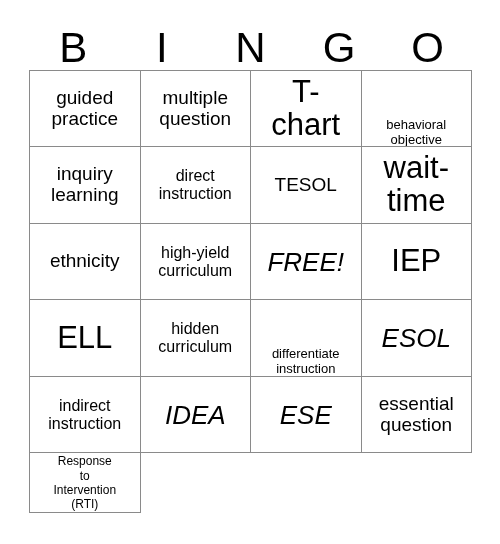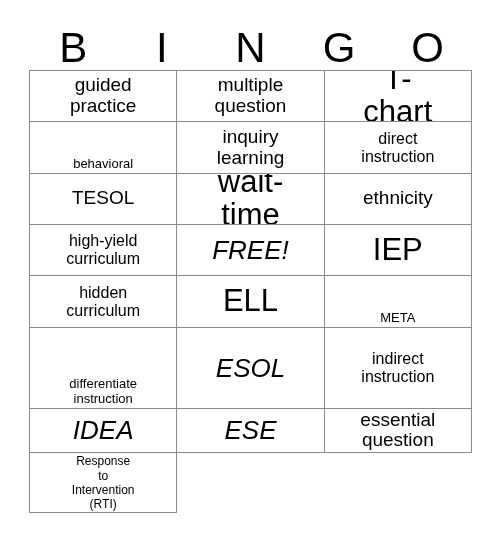--- a/index.html
+++ b/index.html
@@ -39,21 +39,21 @@
     user-select: none;
   }
   
   #bingo-grid {
     width: 443px;
     height: 443px;
     border-top: 1px solid #8a8a8a;
     border-left: 1px solid #8a8a8a;
     box-sizing: border-box;
     display: grid;
-    grid-template-columns: repeat(3, 1fr);
+    grid-template-columns: repeat(4, 1fr);
     grid-template-rows: repeat(5, 1fr);
   }
   .bingo-cell {
     border-right: 1px solid #8a8a8a;
     border-bottom: 1px solid #8a8a8a;
     box-sizing: border-box;
     display: flex;
     align-items: center;
     justify-content: center;
     text-align: center;
@@ -132,29 +132,25 @@
 curriculum</span>
       </div>
     <div class="bingo-cell">
         <span class="cell-text sz-lg">FREE!</span>
       </div>
     <div class="bingo-cell">
         <span class="cell-text sz-xl">IEP</span>
       </div>
 
     <div class="bingo-cell">
-        <span class="cell-text sz-sm">hidden
-curriculum</span>
-      </div>
-    <div class="bingo-cell">
         <span class="cell-text sz-xl">ELL</span>
       </div>
     <div class="bingo-cell">
-        <span class="cell-text sz-xs">META
-Agreement</span>
+        <span class="cell-text sz-sm">hidden
+curriculum</span>
       </div>
     <div class="bingo-cell">
         <span class="cell-text sz-xs">differentiate
 instruction</span>
       </div>
     <div class="bingo-cell">
         <span class="cell-text sz-lg">ESOL</span>
       </div>
 
     <div class="bingo-cell">

